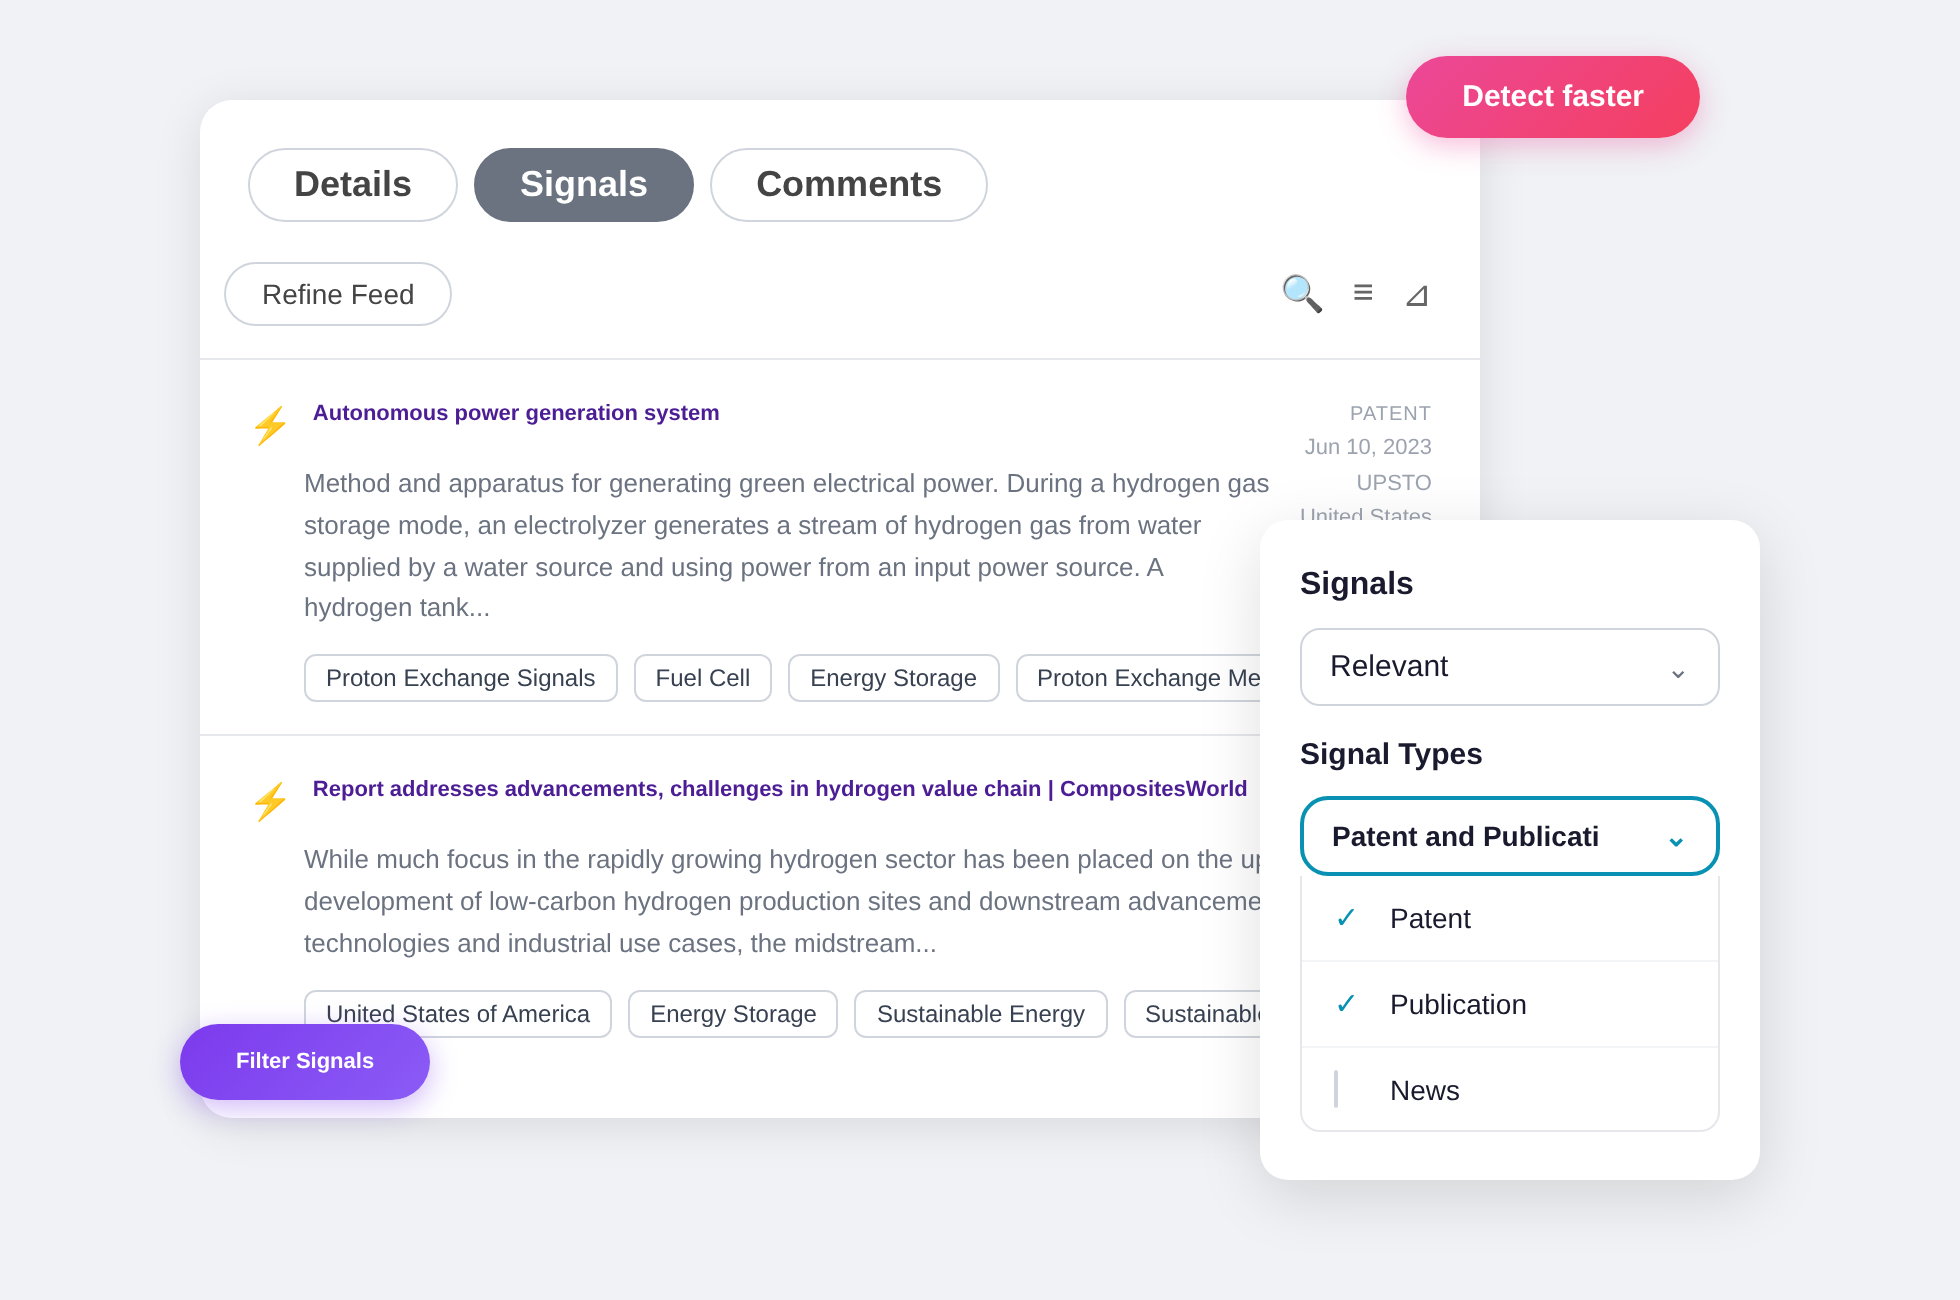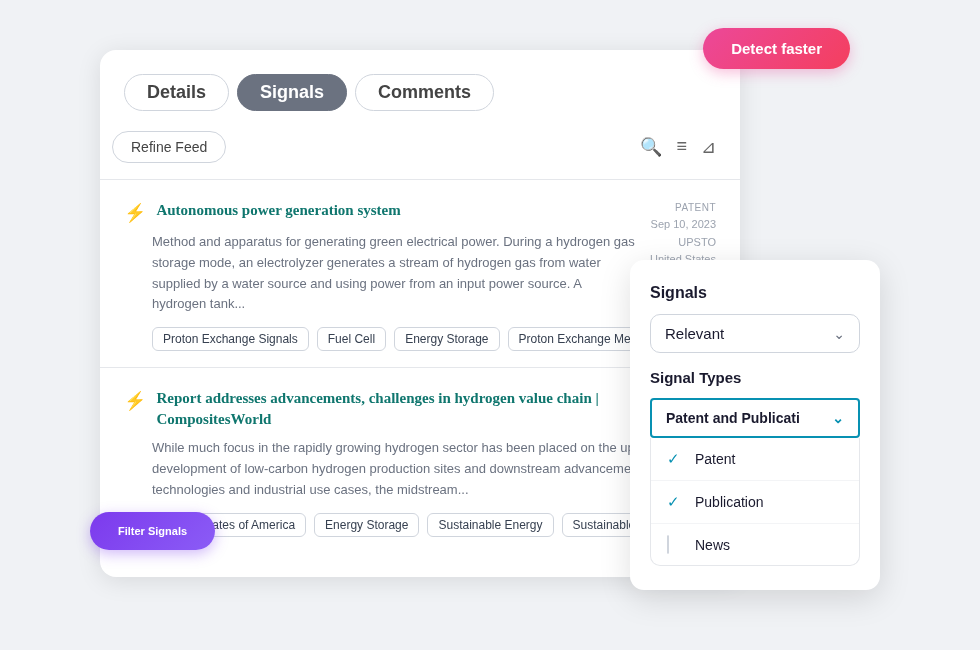--- a/index.html
+++ b/index.html
@@ -98,25 +98,24 @@
     }
 
     .bolt-icon {
       color: #f59e0b;
       font-size: 18px;
       margin-top: 2px;
       flex-shrink: 0;
     }
 
     .signal-title {
-      font-size: 15px;
+      font-size: 11px;
       font-weight: 600;
-      color: #0f766e;
+      color: #4c1d95;
       line-height: 1.4;
-      font-family: Liberation Serif, serif;
     }
 
     .signal-desc {
       font-size: 13px;
       color: #6b7280;
       line-height: 1.6;
       margin-bottom: 12px;
       padding-left: 28px;
     }
 
@@ -197,21 +196,21 @@
     .signal-types-label {
       font-size: 15px;
       font-weight: 700;
       color: #1a1a2e;
       margin-bottom: 12px;
     }
 
     .signal-types-dropdown {
       width: 100%;
       border: 2px solid #0891b2;
-      border-radius: 4px;
+      border-radius: 14px;
       padding: 10px 14px;
       font-size: 14px;
       color: #1a1a2e;
       background: #fff;
       display: flex;
       align-items: center;
       justify-content: space-between;
       cursor: pointer;
       margin-bottom: 0;
       font-weight: 600;
@@ -333,21 +332,21 @@
         <p class="signal-desc">Method and apparatus for generating green electrical power. During a hydrogen gas storage mode, an electrolyzer generates a stream of hydrogen gas from water supplied by a water source and using power from an input power source. A hydrogen tank...</p>
         <div class="tags-row">
           <span class="tag">Proton Exchange Signals</span>
           <span class="tag">Fuel Cell</span>
           <span class="tag">Energy Storage</span>
           <span class="tag">Proton Exchange Me...</span>
         </div>
       </div>
       <div class="patent-meta">
         <div class="patent-label">PATENT</div>
-        <div>Sep 10, 2023</div>
+        <div>Jun 10, 2023</div>
         <div>UPSTO</div>
         <div>United States</div>
       </div>
     </div>
   </div>
 
   <div class="signal-item">
     <div class="signal-row-flex">
       <div class="signal-content">
         <div class="signal-header">

